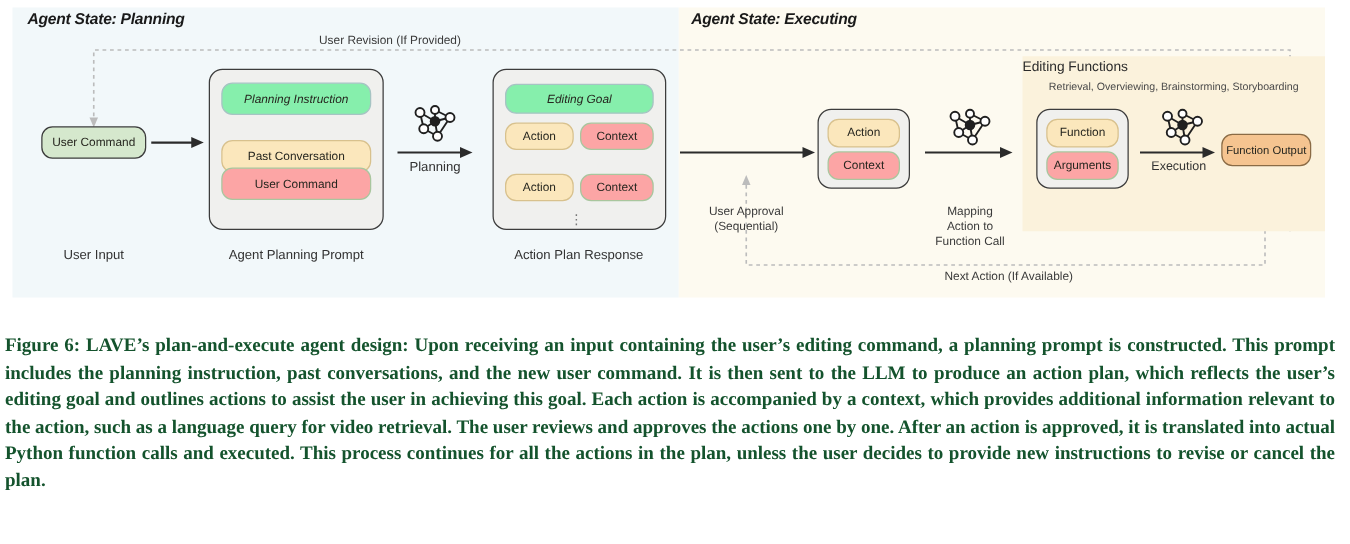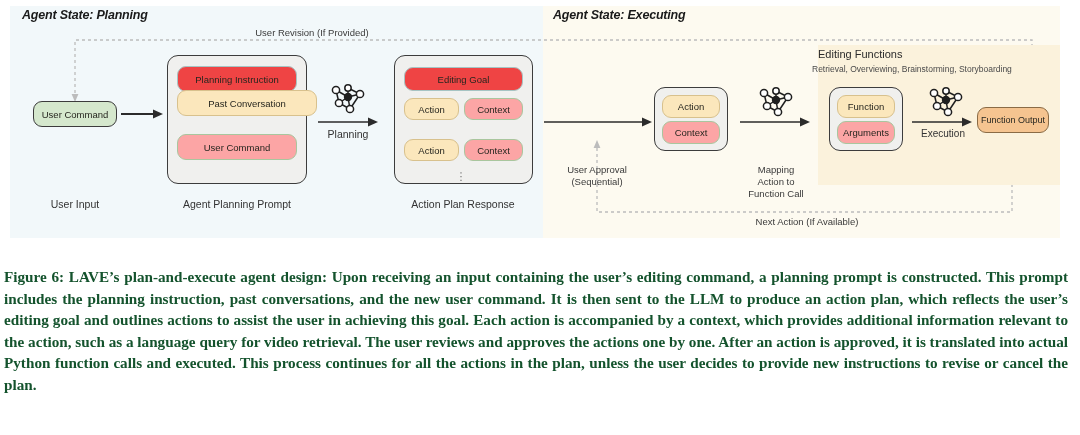--- a/index.html
+++ b/index.html
@@ -61,40 +61,40 @@
     position: absolute;
     left: 818px; top: 48px;
     width: 242px;
     font-size: 11px;
     color: #2b2b2b;
   }
   #editing-functions-sub {
     position: absolute;
     left: 812px; top: 64px;
     width: 254px;
-    text-align: left;
+    text-align: center;
     font-size: 8.5px;
     color: #4a4a4a;
     white-space: nowrap;
   }
 
   
   .chip {
     position: absolute;
     box-sizing: border-box;
     border-radius: 9px;
     border: 1.1px solid #9a9a8e;
     display: flex;
     align-items: center;
     justify-content: center;
     font-size: 9.5px;
     color: #26261f;
     white-space: nowrap;
   }
-  .chip.blue   { background: #ef4444; border-color: #a6c4c3; }
+  .chip.blue   { background: #86efac; border-color: #a6c4c3; font-style: italic; }
   .chip.yellow { background: #fbe7bc; border-color: #d8c18d; }
   .chip.green  { background: #fca5a5; border-color: #a9c69e; }
   .chip.orange { background: #f5c490; border-color: #8a6b45; border-width: 1.6px; }
 
   
   .container-box {
     position: absolute;
     box-sizing: border-box;
     border: 1.8px solid #3c3c3c;
     border-radius: 11px;
@@ -193,21 +193,21 @@
   <div class="node-label" style="left:25px; top:198px; width:100px;">User Input</div>
 
   <svg class="arrow-svg" style="left:121px;top:106px;width:44px;height:16px;">
     <line x1="0" y1="8" x2="34" y2="8" stroke="#2b2b2b" stroke-width="1.8"></line>
     <polygon points="42,8 32,3.6 32,12.4" fill="#2b2b2b"></polygon>
   </svg>
 
   <div class="container-box" id="box-planning-prompt" style="left:167px; top:55px; width:140px; height:129px;"></div>
 
   <div class="chip blue" style="left:177px; top:66px; width:120px; height:26px;">Planning Instruction</div>
-  <div class="chip yellow" style="left:177px; top:90px; width:140px; height:26px;">Past Conversation</div>
+  <div class="chip yellow" style="left:177px; top:112px; width:120px; height:26px;">Past Conversation</div>
   <div class="chip green" style="left:177px; top:134px; width:120px; height:26px;">User Command</div>
 
   <div class="node-label" style="left:157px; top:198px; width:160px;">Agent Planning Prompt</div>
 
   <svg class="arrow-svg" style="left:326px;top:82px;width:44px;height:34px;" viewBox="0 0 44 34">
     <g stroke="#1f1f1f" stroke-width="1.5" fill="none">
       <line x1="10" y1="8" x2="22" y2="15"></line>
       <line x1="10" y1="8" x2="13" y2="21"></line>
       <line x1="22" y1="6" x2="22" y2="15"></line>
       <line x1="22" y1="15" x2="34" y2="12"></line>

